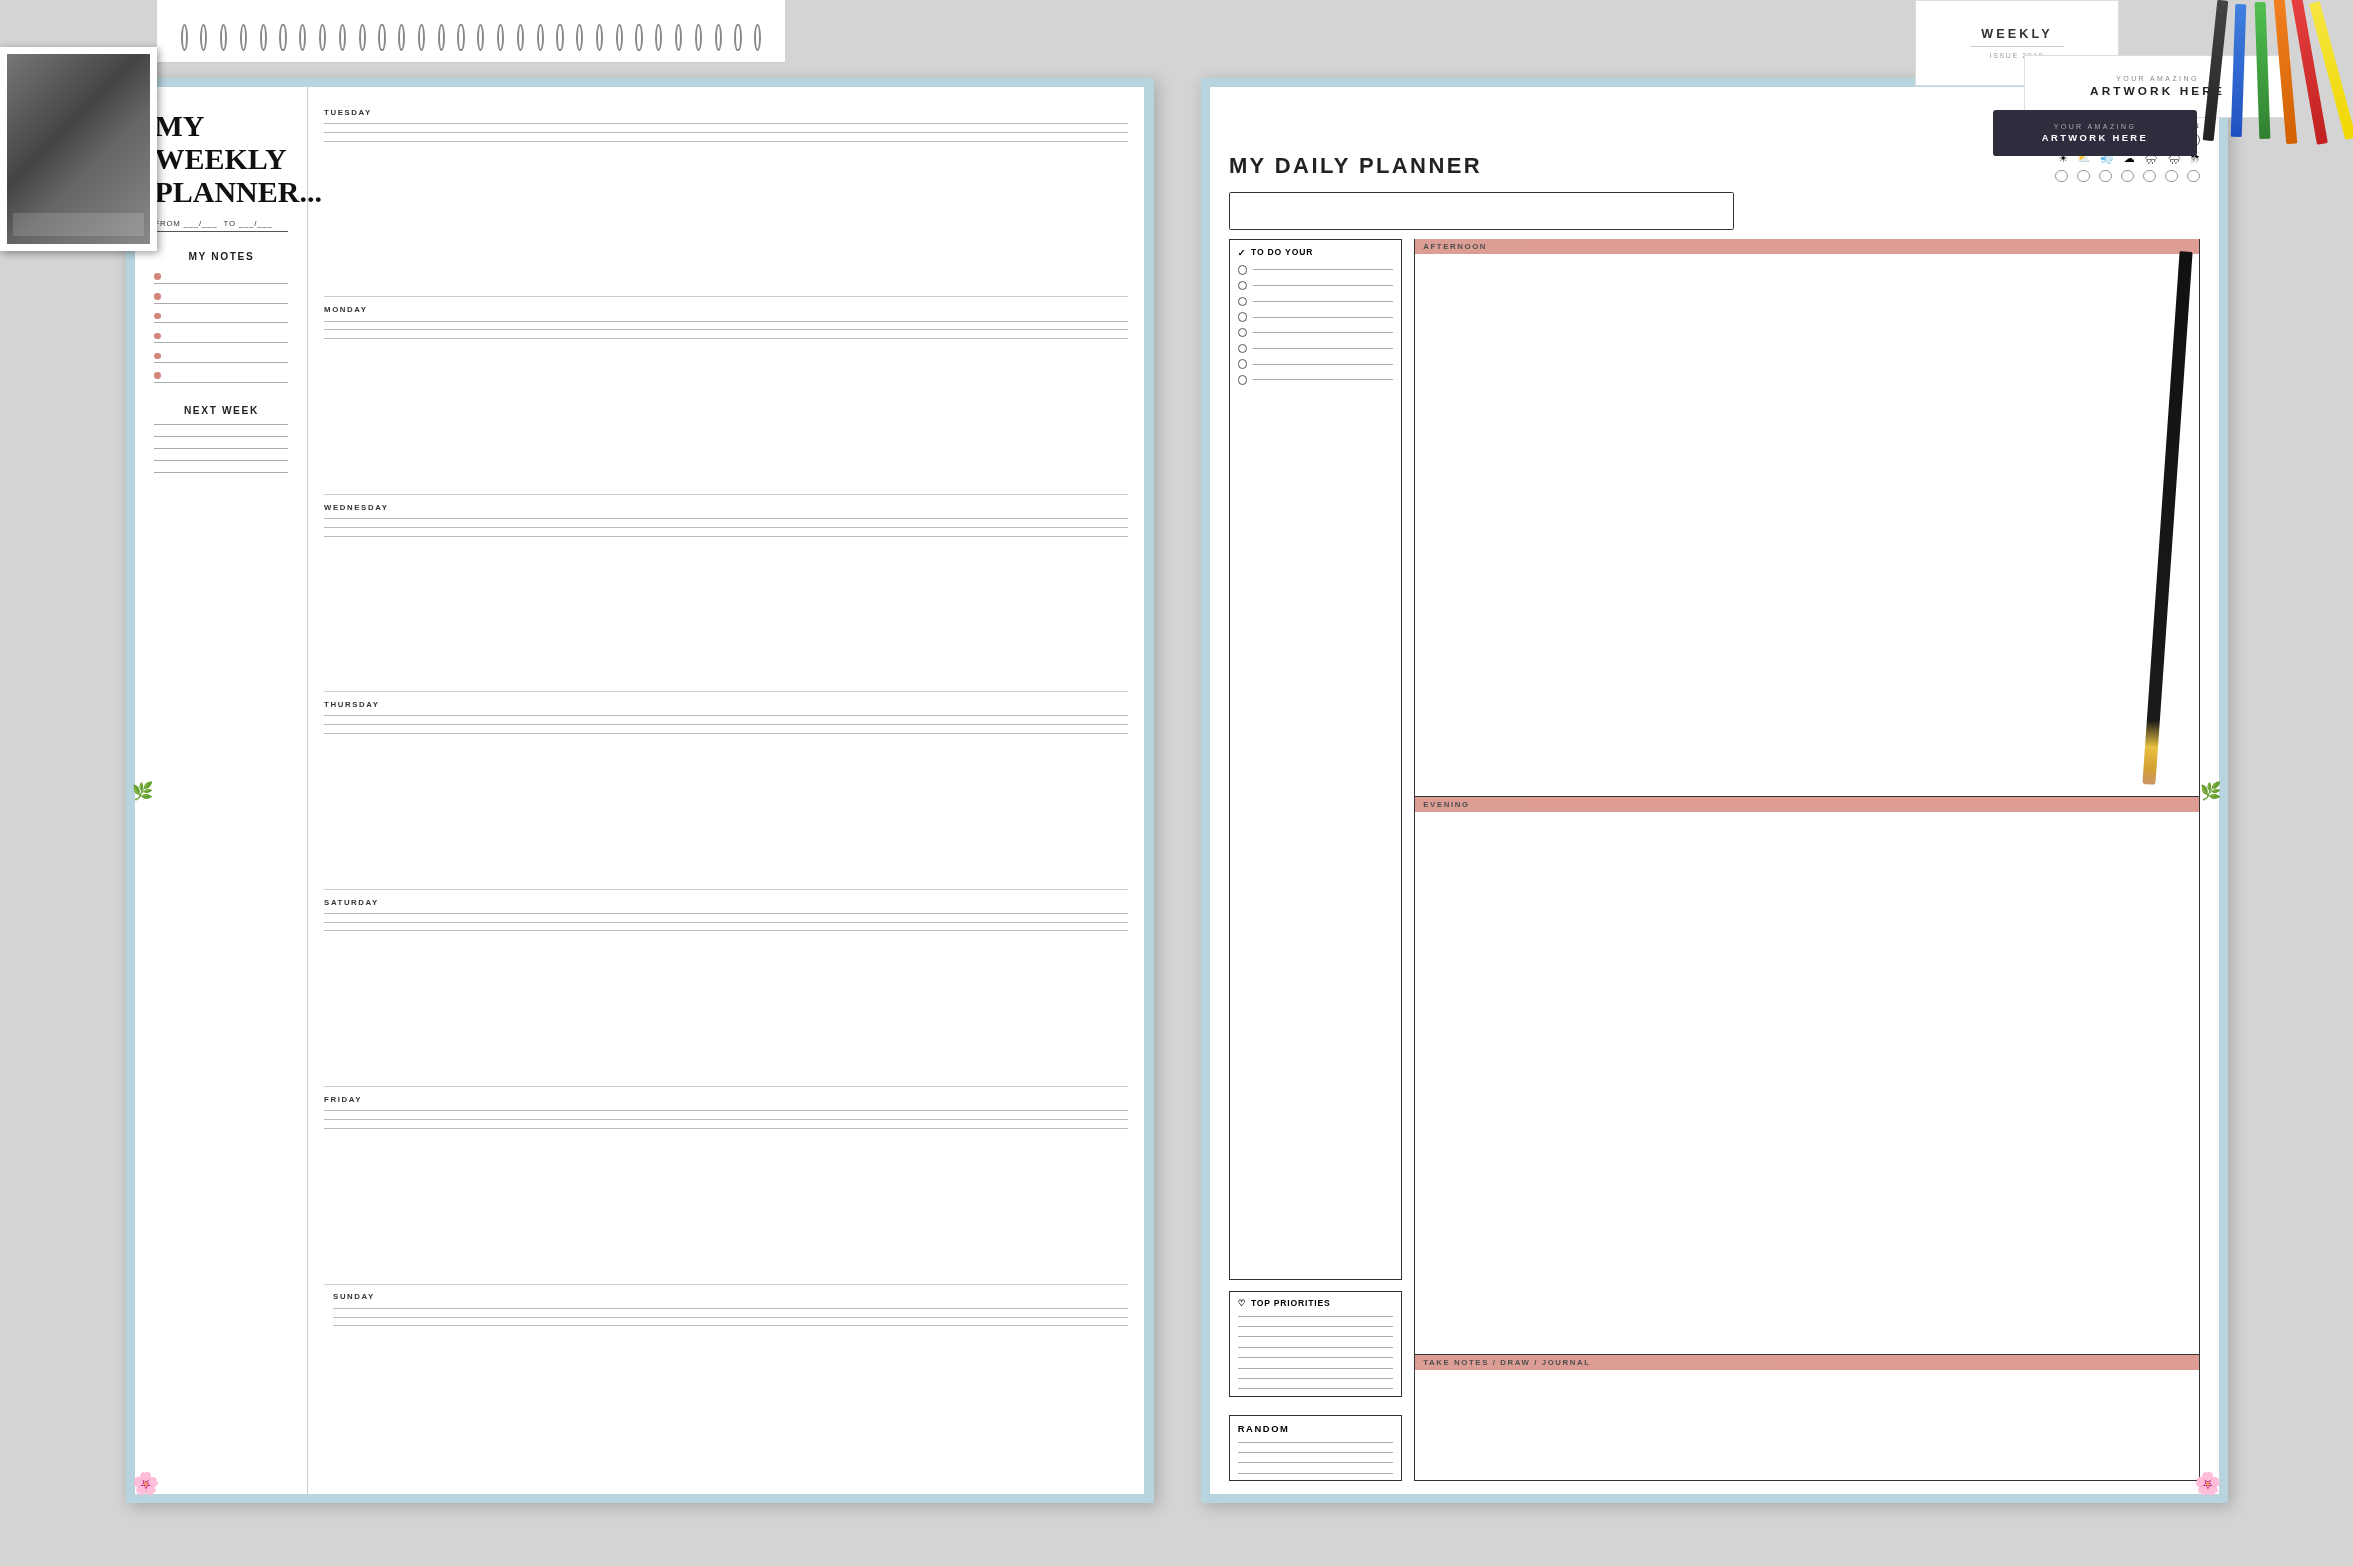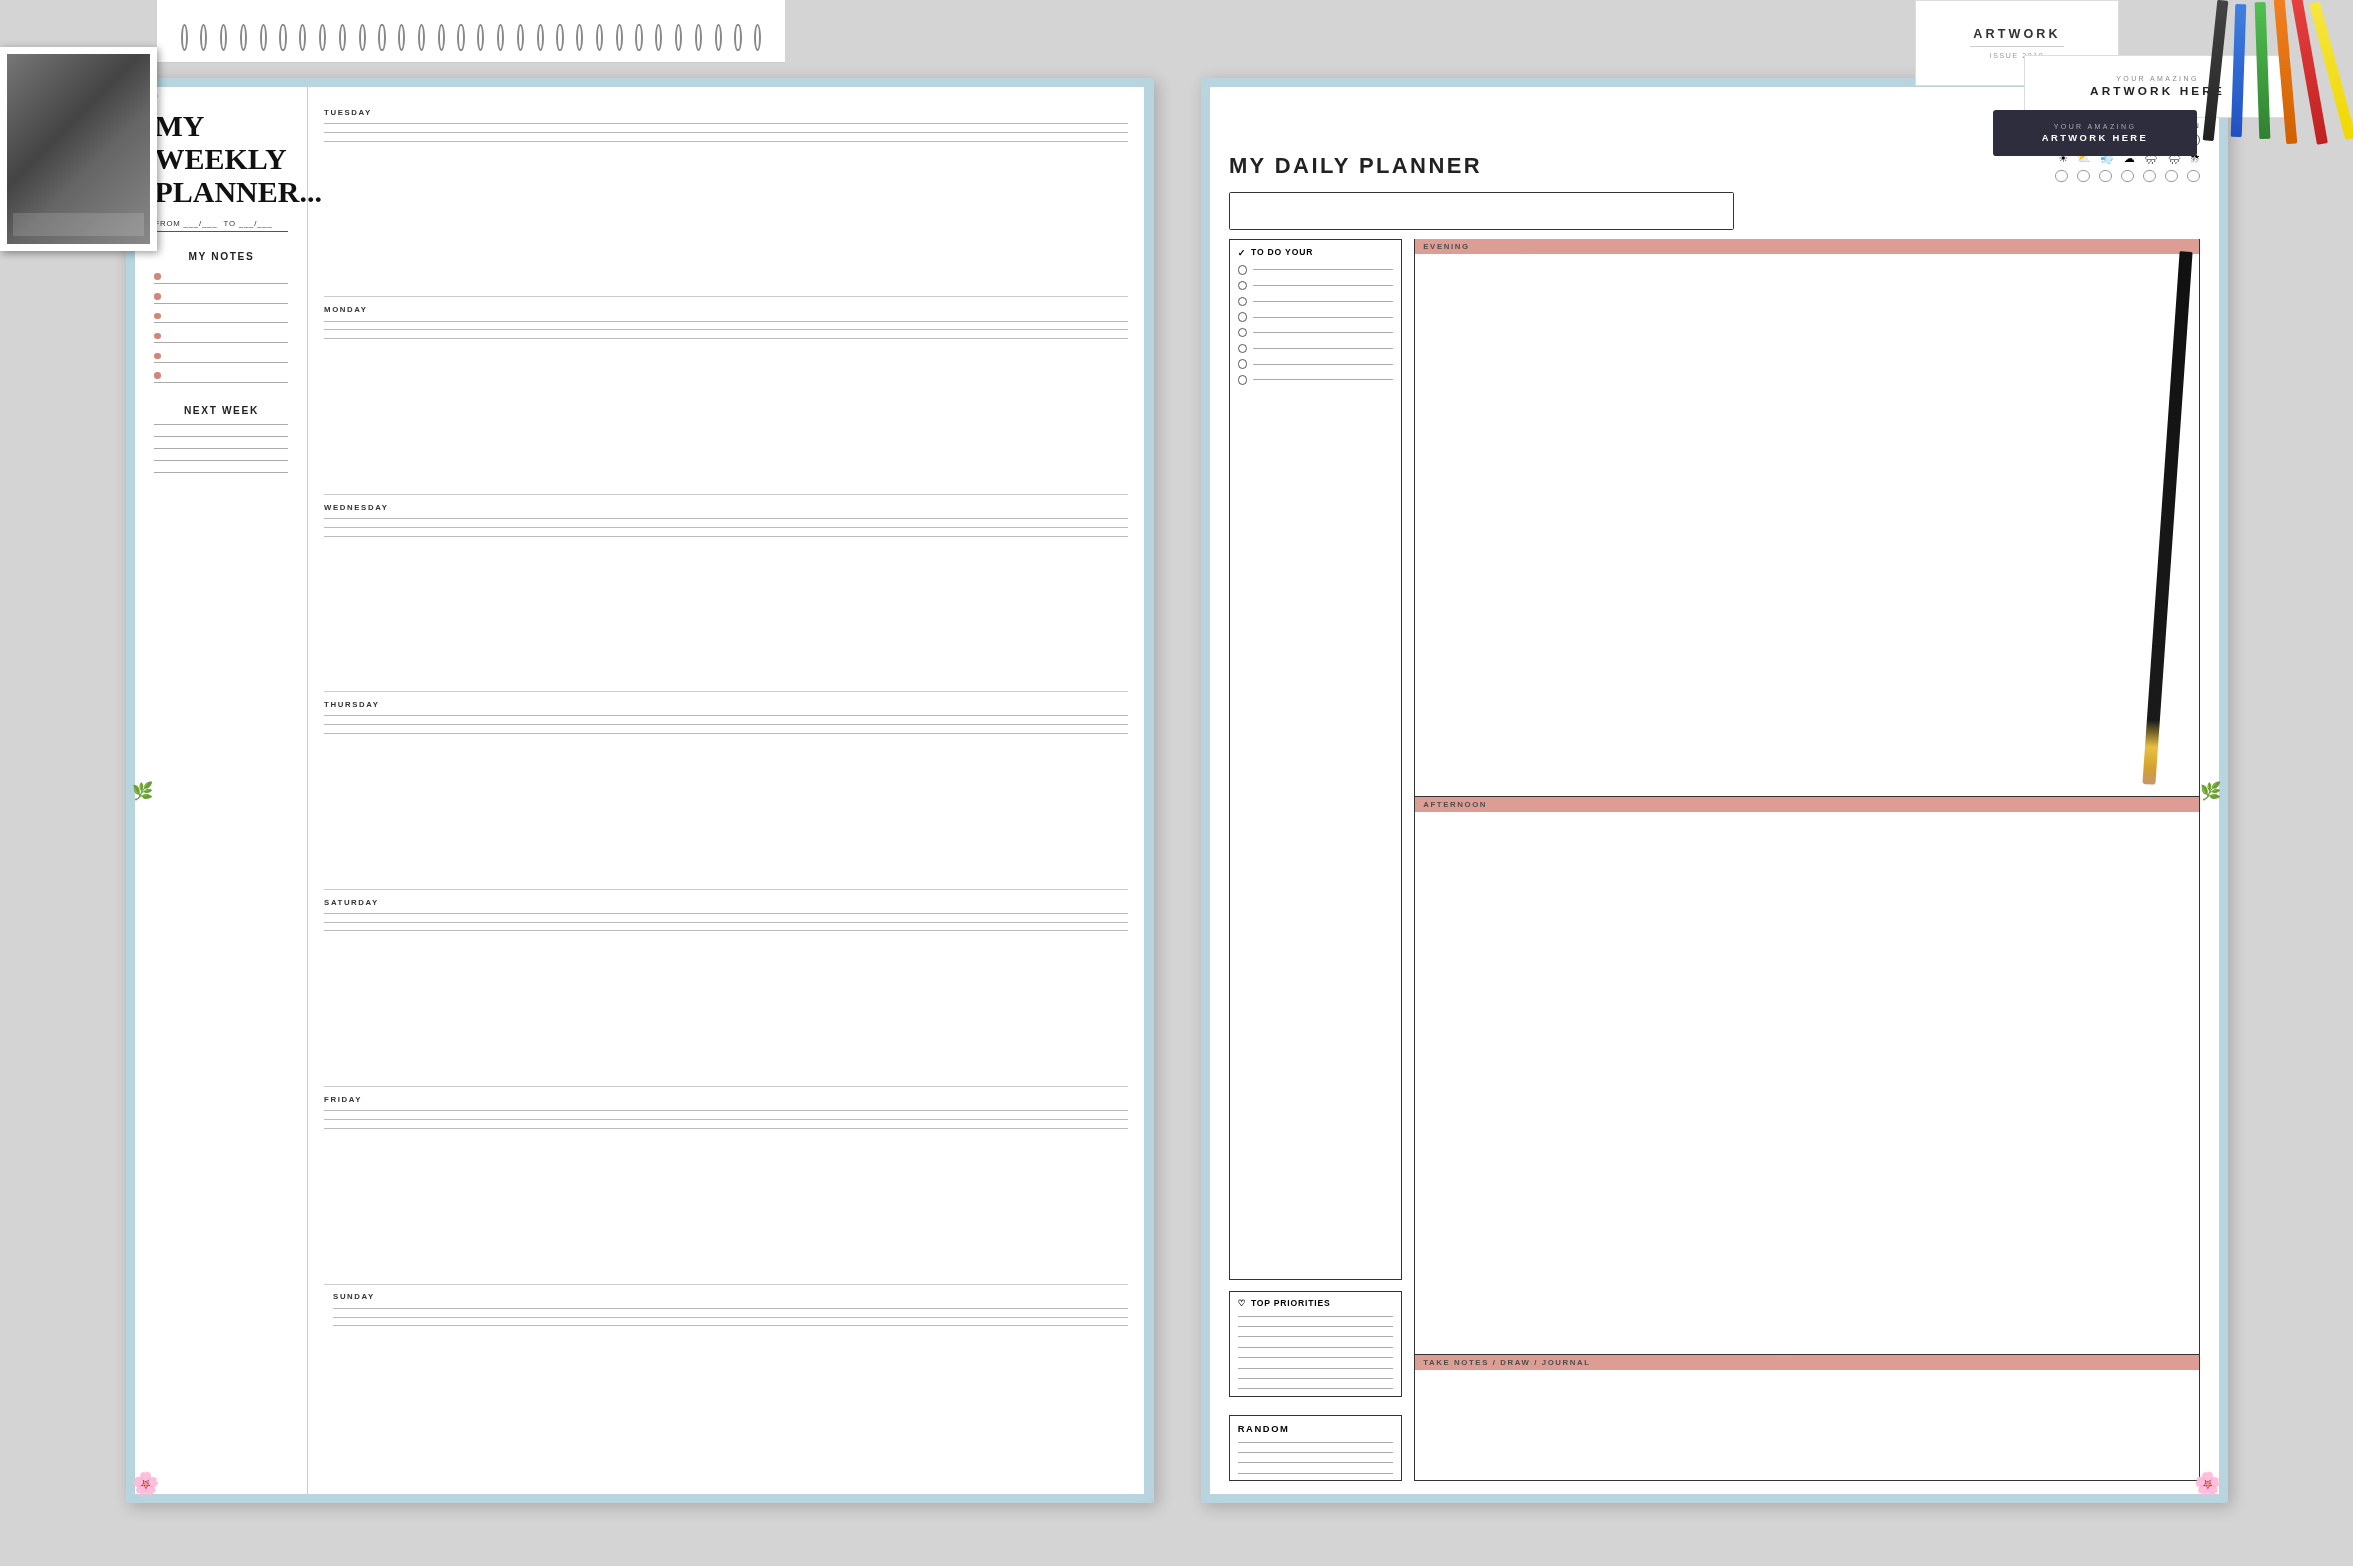--- a/index.html
+++ b/index.html
@@ -359,21 +359,21 @@
   </div>
 </div>
 
 <div style="position:absolute;top:47px;left:0;width:157px;height:204px;background:#555;border:7.8px solid white;box-shadow:2.4px 2.4px 7.8px rgba(0,0,0,0.4);z-index:5;">
   <div style="width:100%;height:100%;background:linear-gradient(135deg,#777 0%,#444 40%,#666 60%,#888 100%);position:relative;">
     <div style="position:absolute;bottom:7.8px;left:6.3px;right:6.3px;height:23.5px;background:rgba(255,255,255,0.15);"></div>
   </div>
 </div>
 
 <div style="position:absolute;top:0;right:235px;width:204px;height:86px;background:white;border:0.8px solid #ddd;z-index:5;display:flex;flex-direction:column;align-items:center;justify-content:center;gap:3.1px;">
-  <div style="font-size:12.6px;font-weight:bold;letter-spacing:3.1px;color:#333;">ARTWORK</div>
+  <div style="font-size:12.6px;font-weight:bold;letter-spacing:3.1px;color:#333;">WEEKLY</div>
   <div style="width:94px;height:0.8px;background:#ccc;margin:1.6px 0;"></div>
   <div style="font-size:7px;letter-spacing:1.6px;color:#999;">ISSUE 2019</div>
 </div>
 
 <div style="position:absolute;top:55px;right:63px;width:267px;height:63px;background:white;border:0.8px solid #ddd;z-index:5;display:flex;flex-direction:column;align-items:center;justify-content:center;gap:1.6px;">
   <div style="font-size:7px;letter-spacing:2.4px;color:#888;">YOUR AMAZING</div>
   <div style="font-size:11.8px;font-weight:bold;letter-spacing:3.1px;color:#222;">ARTWORK HERE</div>
 </div>
 
 <div style="position:absolute;top:110px;right:157px;width:204px;height:46px;background:#2d2d3e;border-radius:3.1px;z-index:5;display:flex;flex-direction:column;align-items:center;justify-content:center;gap:1.6px;">
@@ -662,26 +662,26 @@
               <div class="random-line"></div>
             </div>
           </div>
 
         </div>
 
         <div class="daily-right-col">
 
 
           <div class="time-slot" style="border-top:none;">
+            <div class="time-header">AFTERNOON</div>
+            <div class="time-content"></div>
+          </div>
+
+          <div class="time-slot" style="border-top:none;">
             <div class="time-header">EVENING</div>
-            <div class="time-content"></div>
-          </div>
-
-          <div class="time-slot" style="border-top:none;">
-            <div class="time-header">AFTERNOON</div>
             <div class="time-content"></div>
           </div>
 
           <div class="notes-journal-section">
             <div class="notes-journal-header">TAKE NOTES / DRAW / JOURNAL</div>
             <div style="flex:1;height:94px;"></div>
           </div>
 
         </div>
       </div>

